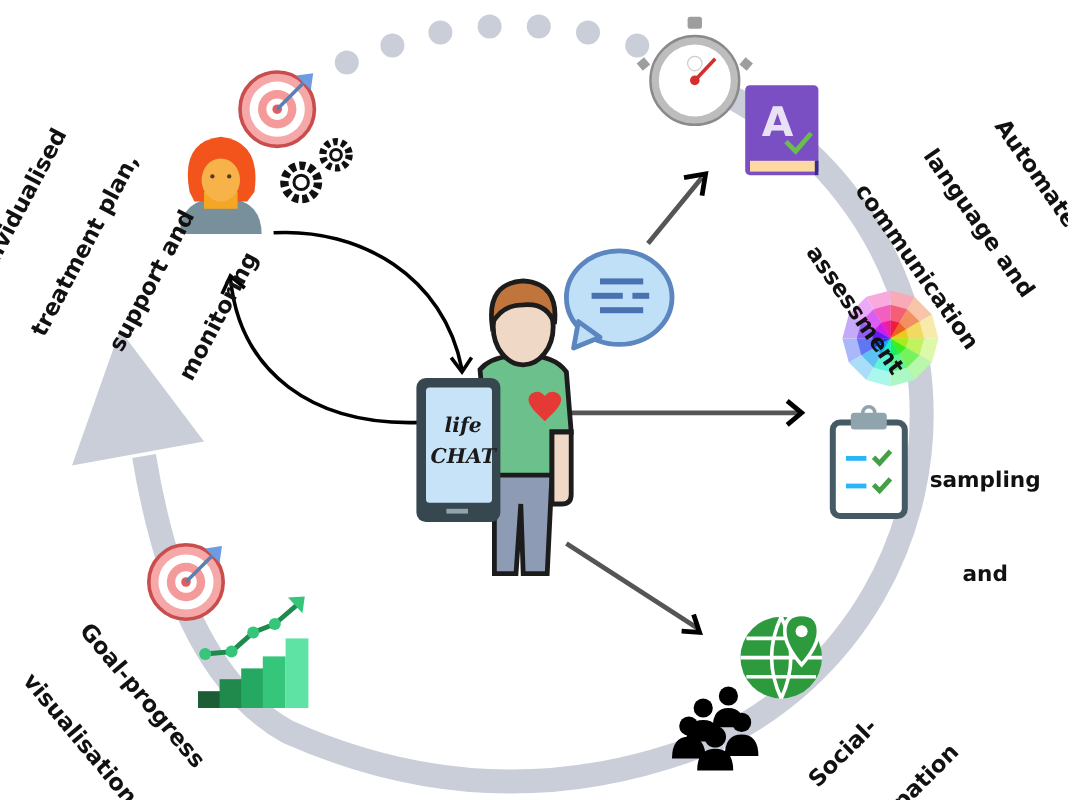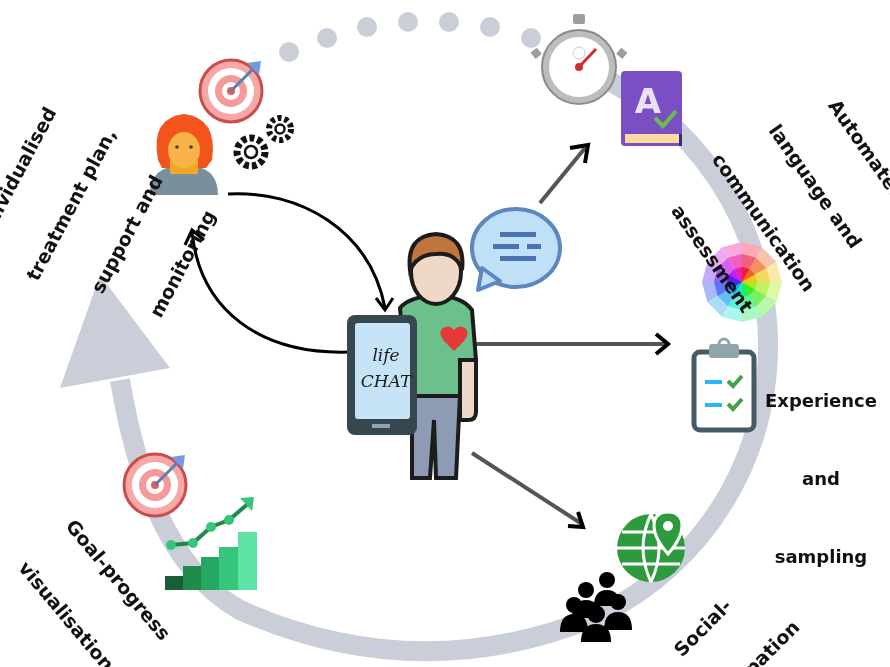--- a/index.html
+++ b/index.html
@@ -8,21 +8,21 @@
   #stage { position:absolute; left:0; top:0; width:890px; height:667px; }
   .lbl { position:absolute; font-weight:bold; color:#111; font-size:19px;
          line-height:21px; text-align:center; white-space:pre; }
   .lbl span { display:block; }
   #lbl-tl { left:-20px; top:78px; transform:rotate(-62deg); transform-origin:center; width:220px; }
   #lbl-tr { left:688px; top:62px; transform:rotate(55deg); transform-origin:center; width:220px; }
   #lbl-r  { left:752px; top:336px; width:138px; font-size:18px; line-height:26px; }
   #lbl-br { left:640px; top:560px; transform:rotate(-45deg); transform-origin:center; width:200px; }
   #lbl-bl { left:-8px; top:520px; transform:rotate(50deg); transform-origin:center; width:220px; }
   .phone-text { position:absolute; left:356px; top:342px; width:60px; text-align:center;
-                font-family:"DejaVu Serif", serif; font-style:italic; font-weight:normal;
+                font-family:"DejaVu Serif", serif; font-style:italic; font-weight:bold;
                 font-size:17px; line-height:26px; color:#1a1a1a; }
 </style>
 </head>
 <body>
 
 <svg id="stage" width="890" height="667" viewBox="0 0 890 667" xmlns="http://www.w3.org/2000/svg">
 
   <g>
     <path d="M 560 60 A 300 300 0 0 1 600 615" fill="none" stroke="#c9ced8" stroke-width="20"></path>
     <path d="M 600 615 Q 420 690 240 610 Q 150 560 120 380" fill="none" stroke="#c9ced8" stroke-width="20"></path>
@@ -231,23 +231,22 @@
   <span>support and</span>
   <span>monitoring</span>
 </div>
 <div class="lbl" id="lbl-tr">
   <span>Automated</span>
   <span>language and</span>
   <span>communication</span>
   <span>assessment</span>
 </div>
 <div class="lbl" id="lbl-r">
-  <span>Experience</span>
+  <span>sampling</span>
   <span>and</span>
-  <span>sampling</span>
   
 </div>
 <div class="lbl" id="lbl-br">
   <span>Social-</span>
   <span>participation</span>
   <span>mapping</span>
 </div>
 <div class="lbl" id="lbl-bl">
   <span>Goal-progress</span>
   <span>visualisations</span>

